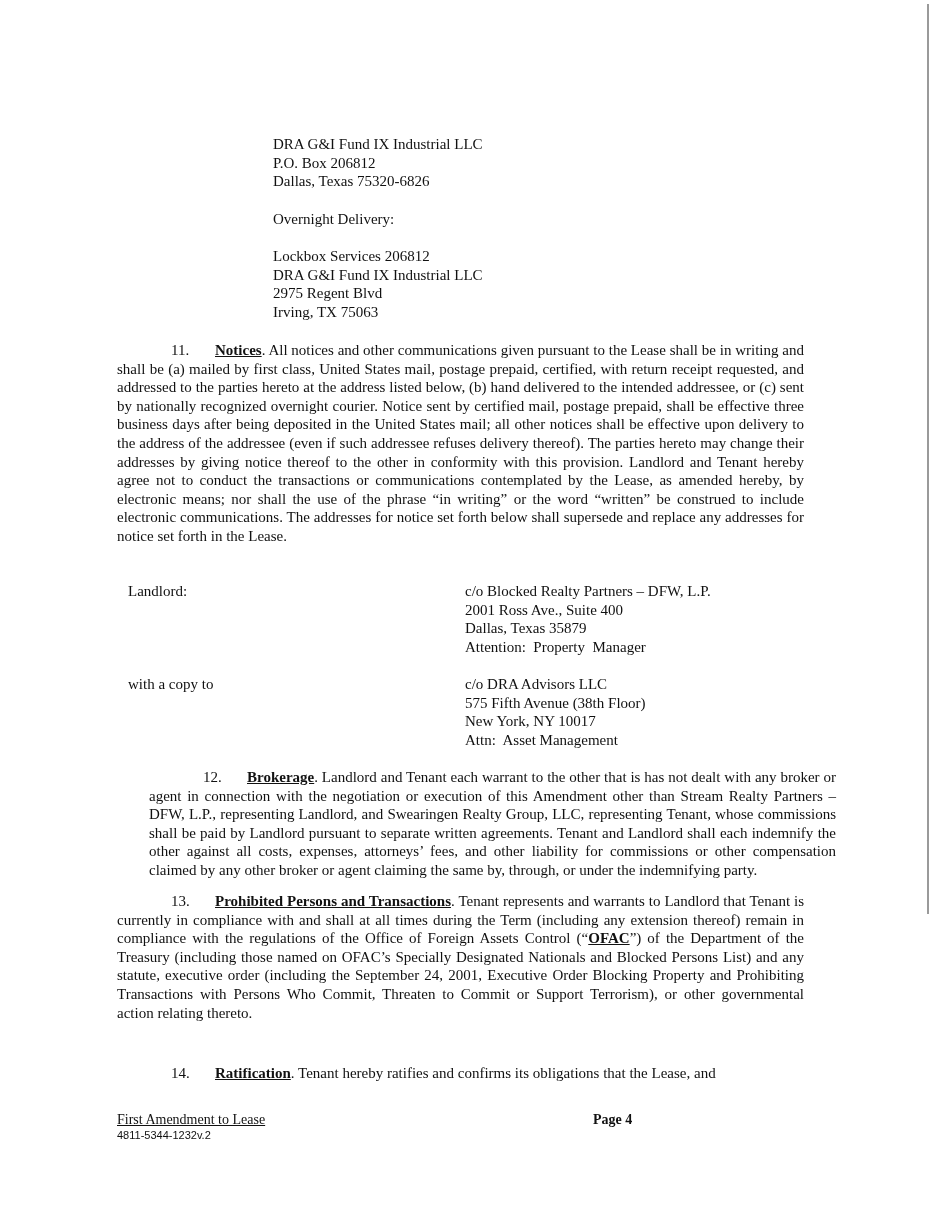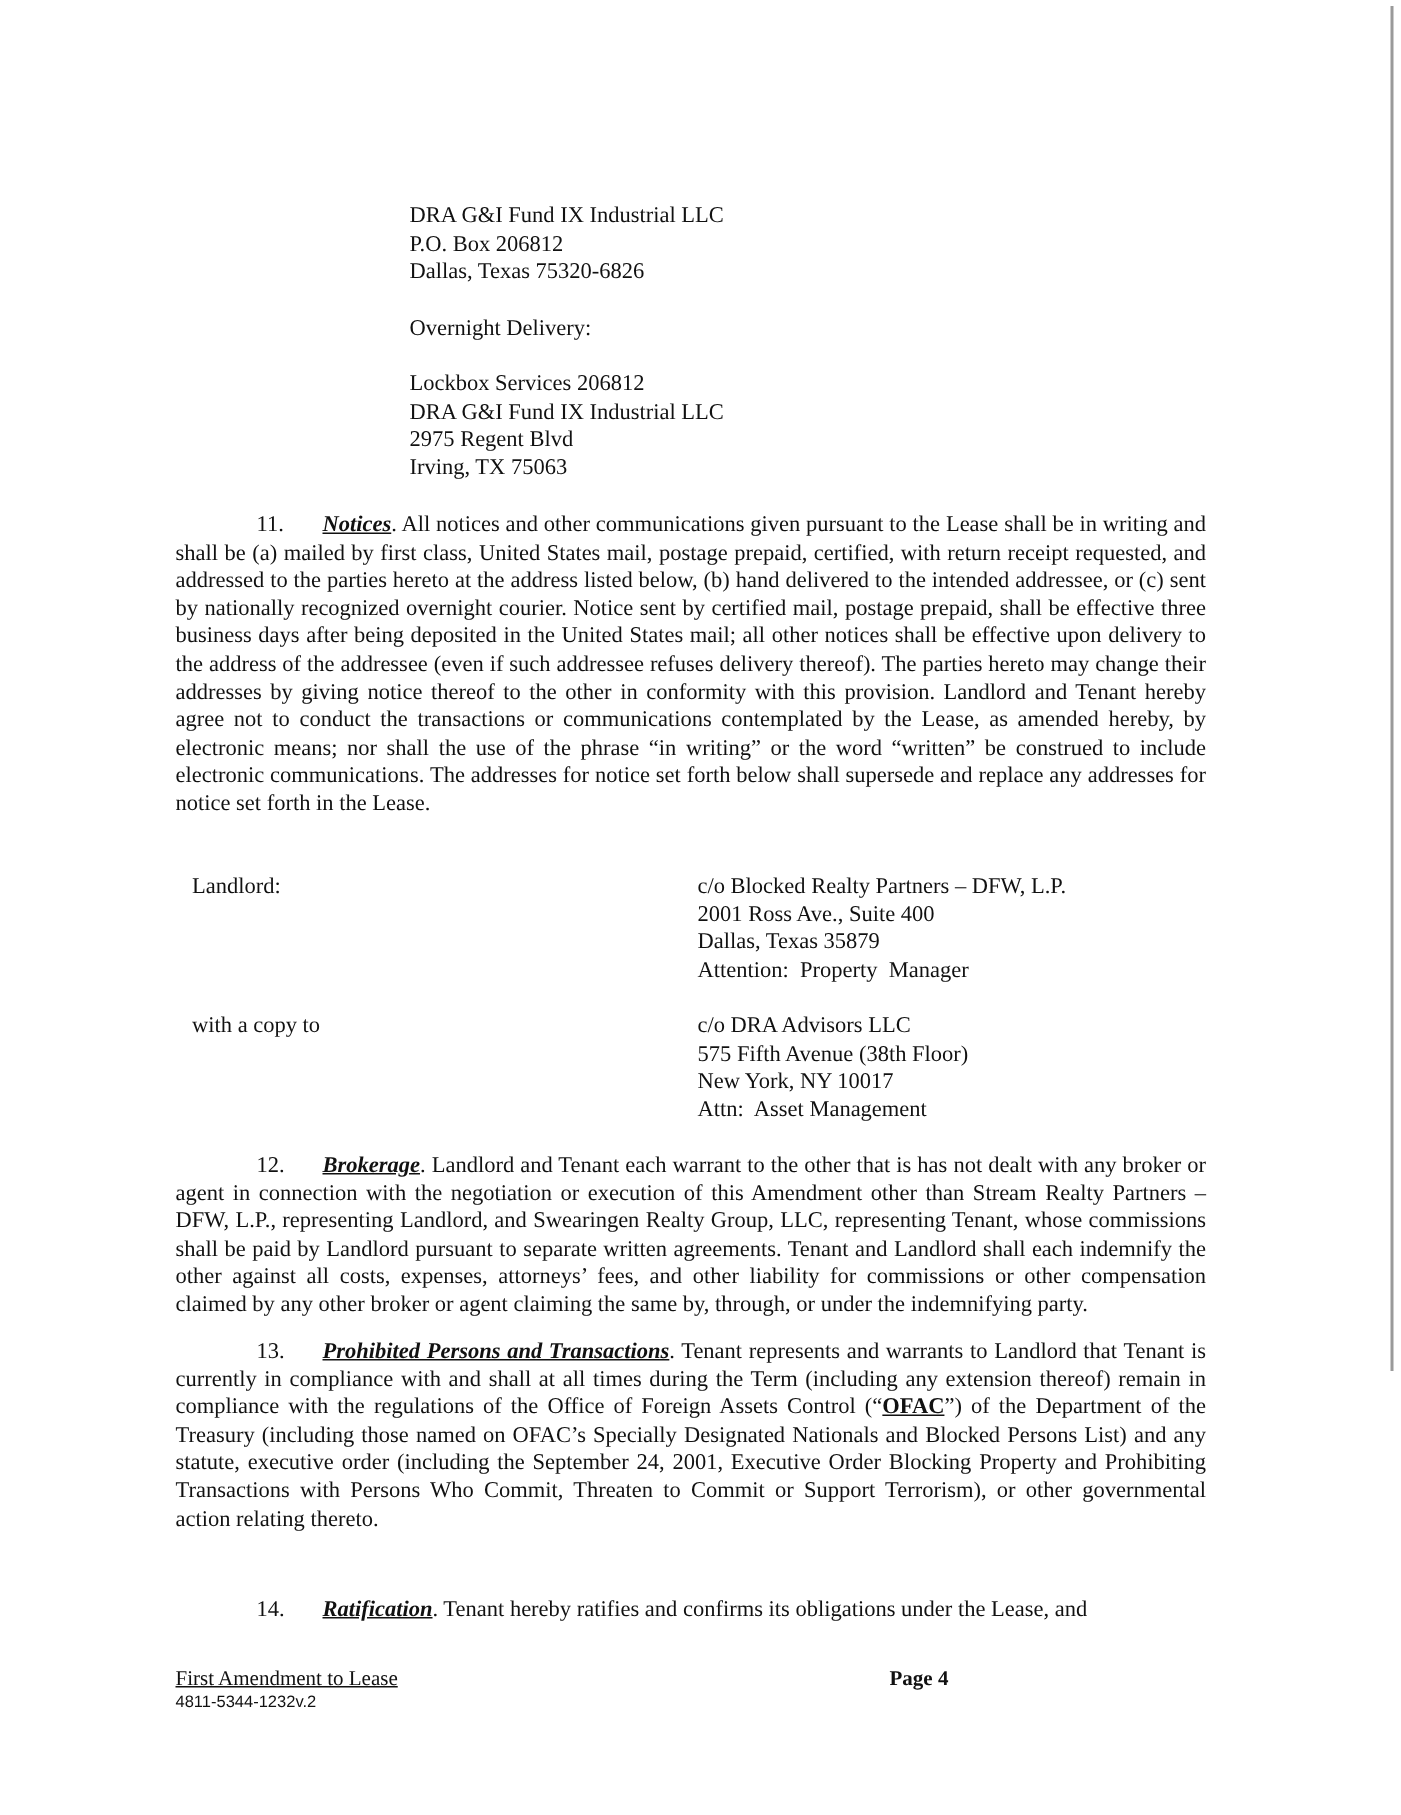--- a/index.html
+++ b/index.html
@@ -3,21 +3,21 @@
 <meta charset="utf-8">
 <style>
   html, body { margin:0; padding:0; background:#ffffff; }
   body { width:934px; height:1210px; position:relative; overflow:hidden;
          font-family:"Liberation Serif", serif; color:#111; font-size:15px; }
   .page-edge { position:absolute; left:927px; top:4px; width:2px; height:910px; background:#9a9a9a; }
   .addr { position:absolute; left:273px; line-height:18.7px; }
   .addr div { white-space:nowrap; }
   .para { position:absolute; left:117px; width:687px; line-height:18.6px; text-align:justify; }
   .para .num { display:inline-block; width:44px; margin-left:54px; }
-  .para .head { font-weight:bold; text-decoration:underline;font-style:italic; }
+  .para .head { font-weight:bold; text-decoration:underline; }
   .ofac { font-weight:bold; text-decoration:underline; }
   .notice-block { position:absolute; left:124px; line-height:18.7px; }
   .notice-label { position:absolute; left:4px; top:0; white-space:nowrap;text-align:center; }
   .notice-addr { position:absolute; left:341px; top:0; white-space:nowrap; }
   .footer-left { position:absolute; left:117px; top:1112px; }
   .footer-title { font-size:14px; text-decoration:underline; line-height:16px; }
   .footer-id { font-size:11px; line-height:14px; font-family:"Liberation Sans Narrow","Liberation Sans", sans-serif; }
   .footer-page { position:absolute; left:593px; top:1112px; font-size:14px; line-height:16px;font-weight:bold; }
 </style>
 </head>
@@ -59,29 +59,29 @@
 <div class="notice-block" style="top:675px;">
   <div class="notice-label">with a copy to</div>
   <div class="notice-addr">
     <div>c/o DRA Advisors LLC</div>
     <div>575 Fifth Avenue (38th Floor)</div>
     <div>New York, NY 10017</div>
     <div style="white-space:pre;">Attn:  Asset Management</div>
   </div>
 </div>
 
-<div class="para" style="top:768px;">
+<div class="para" style="top:768px;margin-left:32px;">
   <span class="num">12.</span><span class="head">Brokerage</span><span>.</span><span> Landlord and Tenant each warrant to the other that is has not dealt with any broker or agent in connection with the negotiation or execution of this Amendment other than Stream Realty Partners – DFW, L.P., representing Landlord, and Swearingen Realty Group, LLC, representing Tenant, whose commissions shall be paid by Landlord pursuant to separate written agreements.  Tenant and Landlord shall each indemnify the other against all costs, expenses, attorneys’ fees, and other liability for commissions or other compensation claimed by any other broker or agent claiming the same by, through, or under the indemnifying party.</span>
 </div>
 
 <div class="para" style="top:892px;">
   <span class="num">13.</span><span class="head">Prohibited Persons and Transactions</span><span>.</span><span> Tenant represents and warrants to Landlord that Tenant is currently in compliance with and shall at all times during the Term (including any extension thereof) remain in compliance with the regulations of the Office of Foreign Assets Control (“</span><span class="ofac">OFAC</span><span>”) of the Department of the Treasury (including those named on OFAC’s Specially Designated Nationals and Blocked Persons List) and any statute, executive order (including the September 24, 2001, Executive Order Blocking Property and Prohibiting Transactions with Persons Who Commit, Threaten to Commit or Support Terrorism), or other governmental action relating thereto.</span>
 </div>
 
 <div class="para" style="top:1064px;">
-  <span class="num">14.</span><span class="head">Ratification</span><span>.</span><span> Tenant hereby ratifies and confirms its obligations under the Lease, and</span>
+  <span class="num">14.</span><span class="head">Ratification</span><span>.</span><span> Tenant hereby ratifies and confirms its obligations that the Lease, and</span>
 </div>
 
 <div class="footer-left">
   <div class="footer-title">First Amendment to Lease</div>
   <div class="footer-id">4811-5344-1232v.2</div>
 </div>
 <div class="footer-page">Page 4</div>
 
 </body></html>

